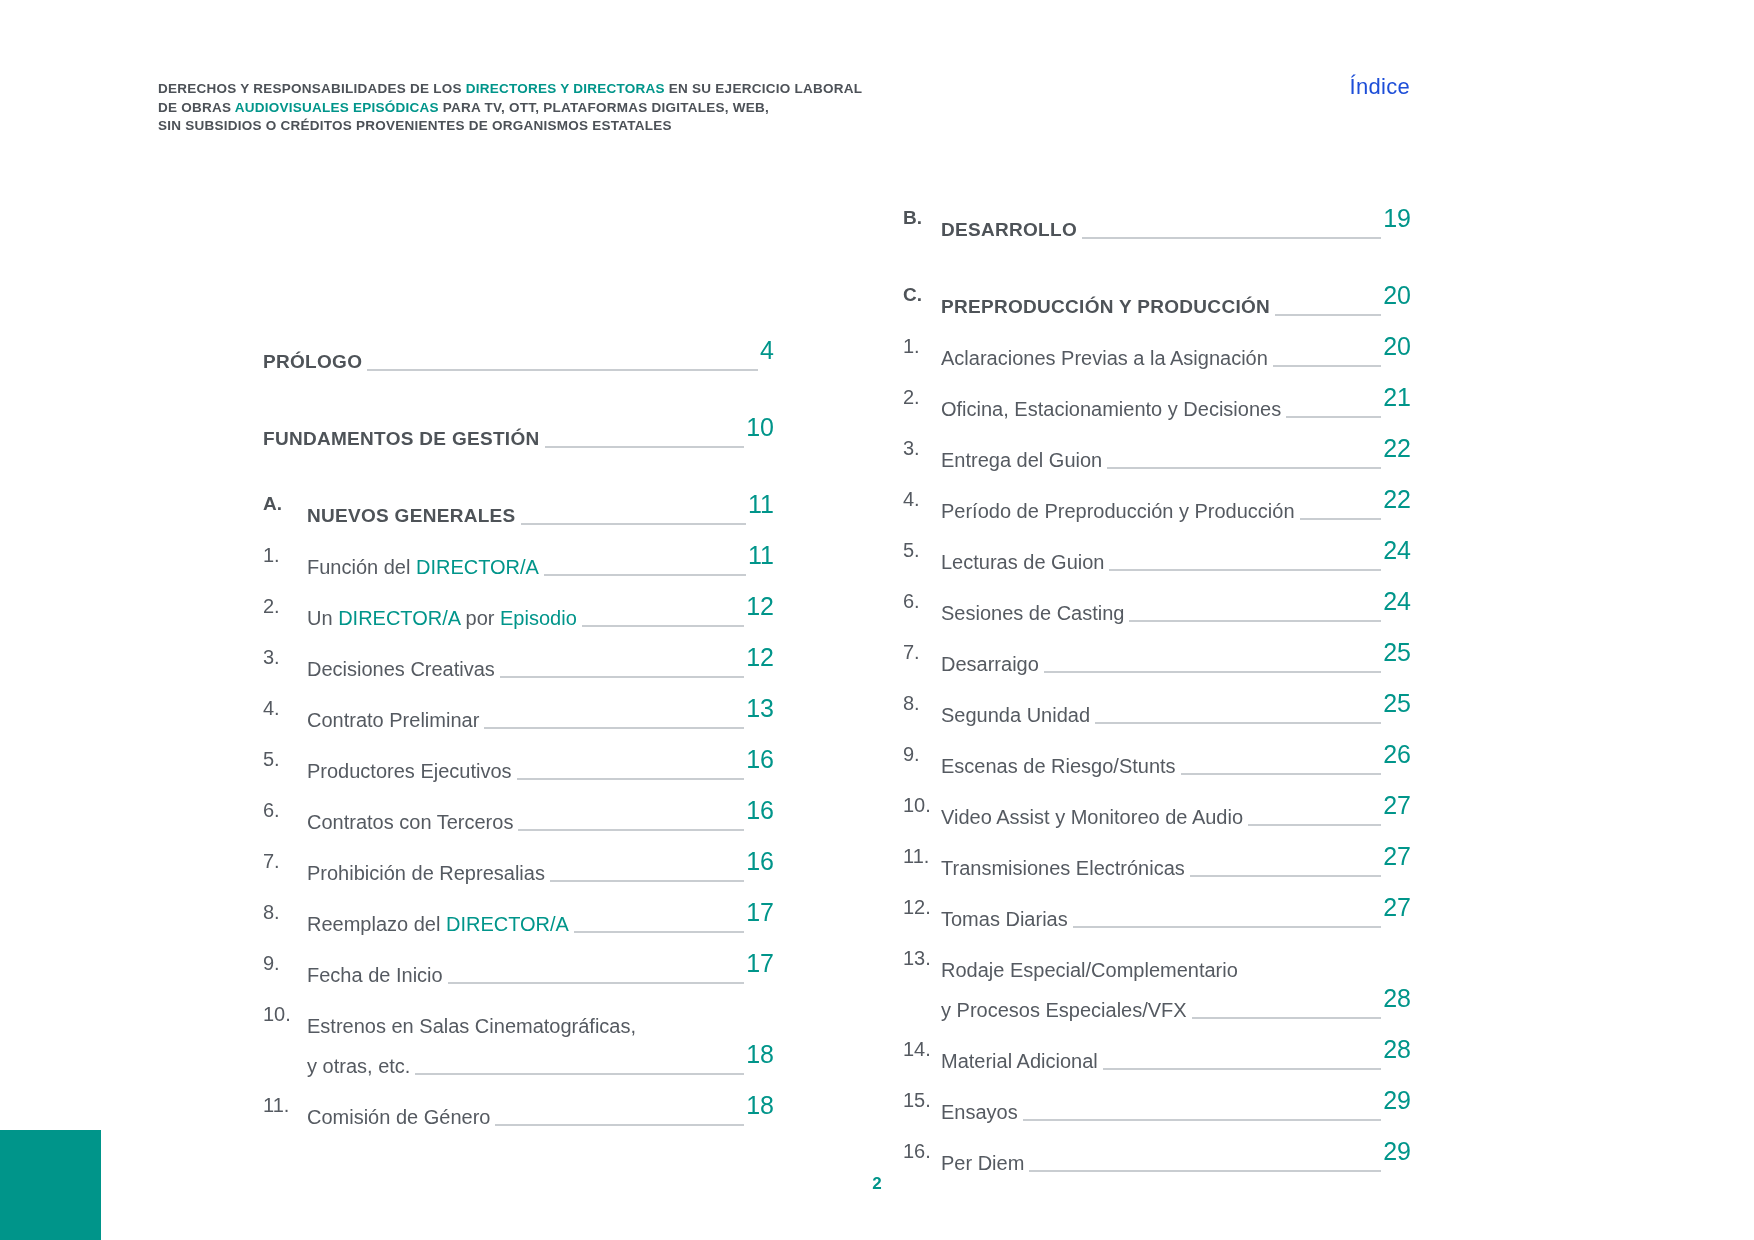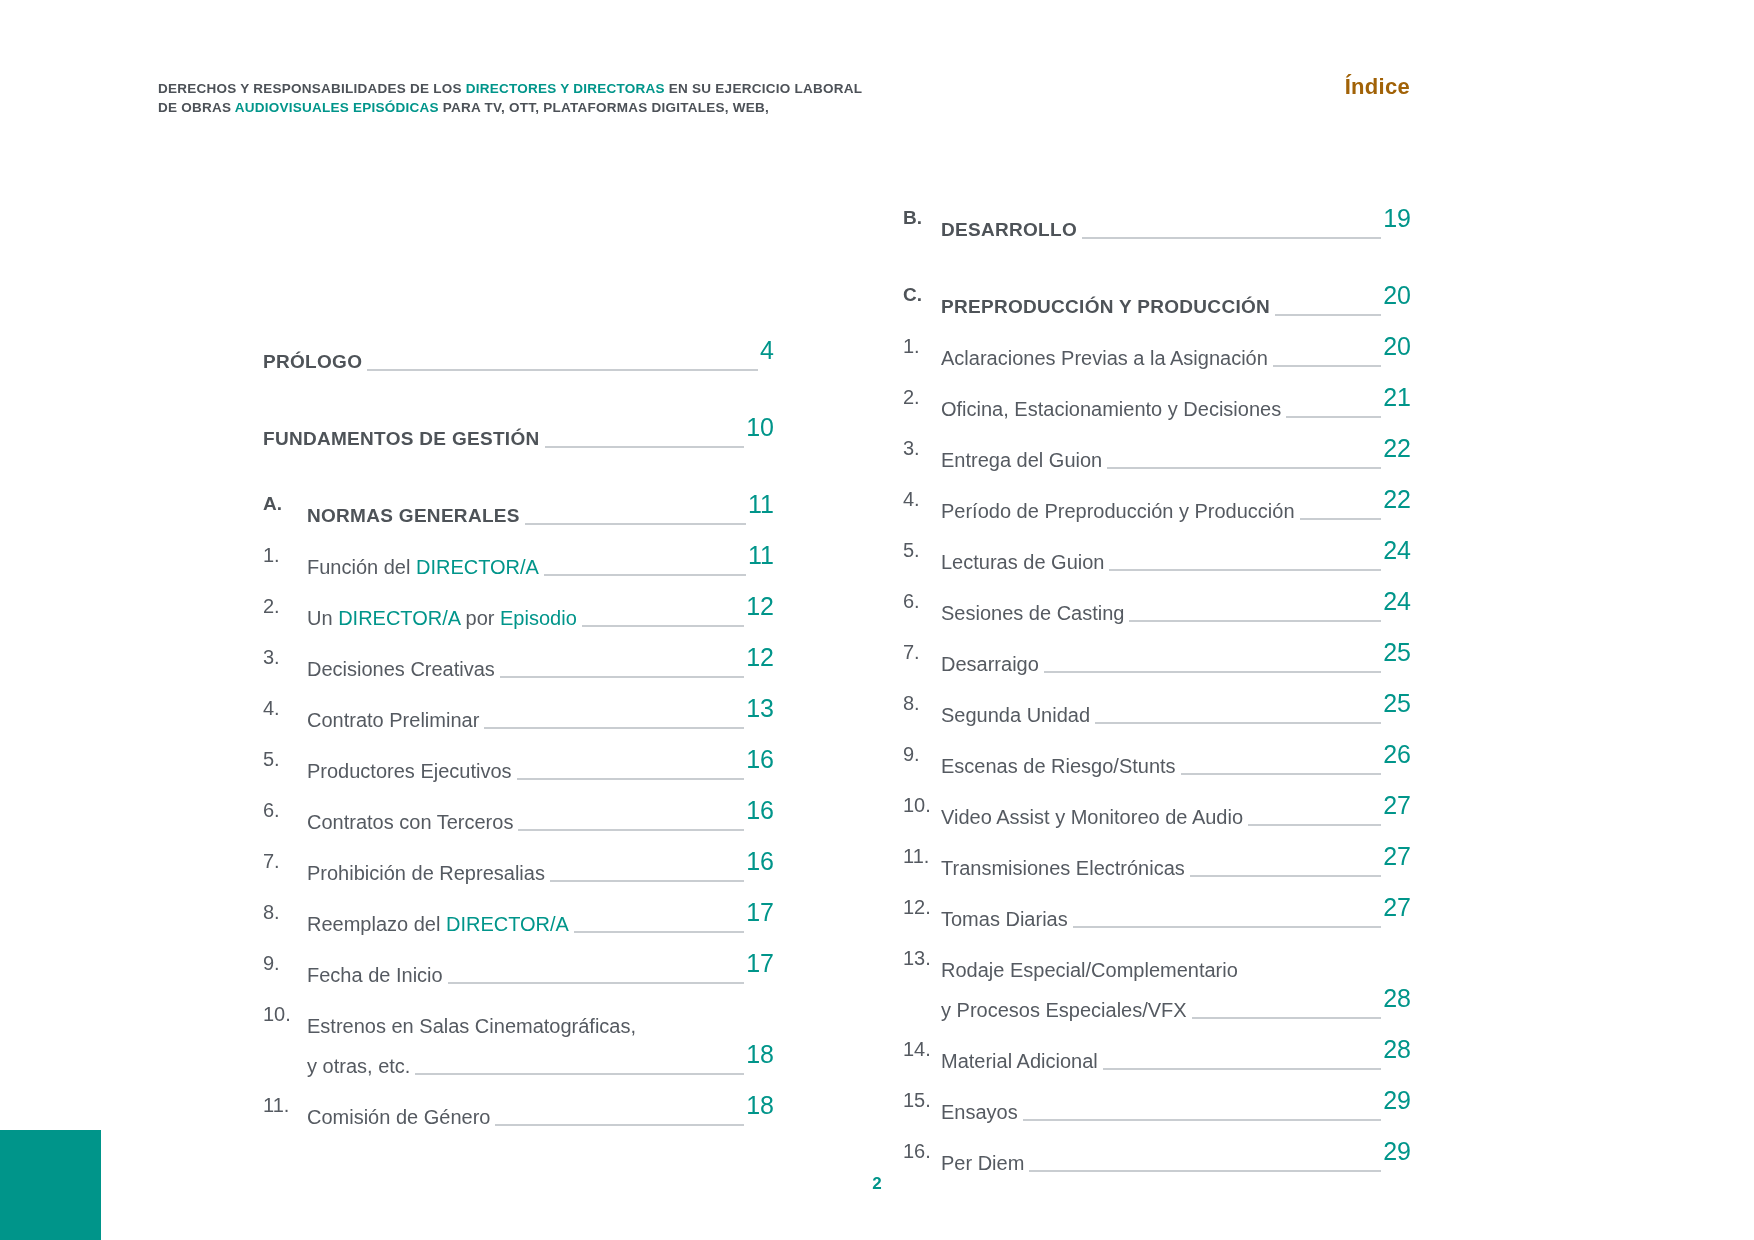--- a/index.html
+++ b/index.html
@@ -16,21 +16,21 @@
   .doc-header {
     position: absolute; left: 158px; top: 80px; width: 760px;
     font-size: 13.5px; font-weight: 700; line-height: 18.5px;
     letter-spacing: .25px; color: #4c5157;
   }
   .doc-header .teal { color: #00958a; margin-top: 8px; }
 
   
   .corner-label {
     position: absolute; top: 74px; right: 344px; width: 300px;
-    text-align: right; font-size: 22px; color: #a16207; font-weight: 700;
+    text-align: right; font-size: 22px; color: #1d4ed8; font-weight: 400;
     letter-spacing: .3px;
   }
 
   
   .main-title {
     position: absolute; left: 263px; top: 186px;
     font-size: 46px; line-height: 46px; font-weight: 700;
     color: #53575d; letter-spacing: .5px;
   }
 
@@ -80,20 +80,21 @@
   }
 </style>
 </head>
 <body>
 
 <div class="page">
 
   <div class="doc-header">
       <div><span>DERECHOS Y RESPONSABILIDADES DE LOS </span><span class="teal">DIRECTORES Y DIRECTORAS</span><span> EN SU EJERCICIO LABORAL</span></div>
       <div><span>DE OBRAS </span><span class="teal">AUDIOVISUALES EPISÓDICAS</span><span> PARA TV, OTT, PLATAFORMAS DIGITALES, WEB,</span></div>
+      <div><span>SIN SUBSIDIOS O CRÉDITOS PROVENIENTES DE ORGANISMOS ESTATALES</span></div>
     </div>
 
   <div class="corner-label">Índice</div>
 
 
   <div class="toc-col left" id="toc-left">
       <div class="toc-row style-group">
         <div class="toc-content">
           <div class="toc-line">
             <span class="toc-label"><span>PRÓLOGO</span></span>
@@ -108,21 +109,21 @@
             <span class="toc-label"><span>FUNDAMENTOS DE GESTIÓN</span></span>
             <span class="toc-leader"></span>
             <span class="toc-page">10</span>
           </div>
         </div>
       </div>
       <div class="toc-row style-section">
         <span class="toc-num">A.</span>
         <div class="toc-content">
           <div class="toc-line">
-            <span class="toc-label"><span>NORMAS GENERALES</span></span>
+            <span class="toc-label"><span>NUEVOS GENERALES</span></span>
             <span class="toc-leader"></span>
             <span class="toc-page">11</span>
           </div>
         </div>
       </div>
       <div class="toc-row style-item">
         <span class="toc-num">1.</span>
         <div class="toc-content">
           <div class="toc-line">
             <span class="toc-label"><span>Función del </span><span class="teal">DIRECTOR/A</span></span>

